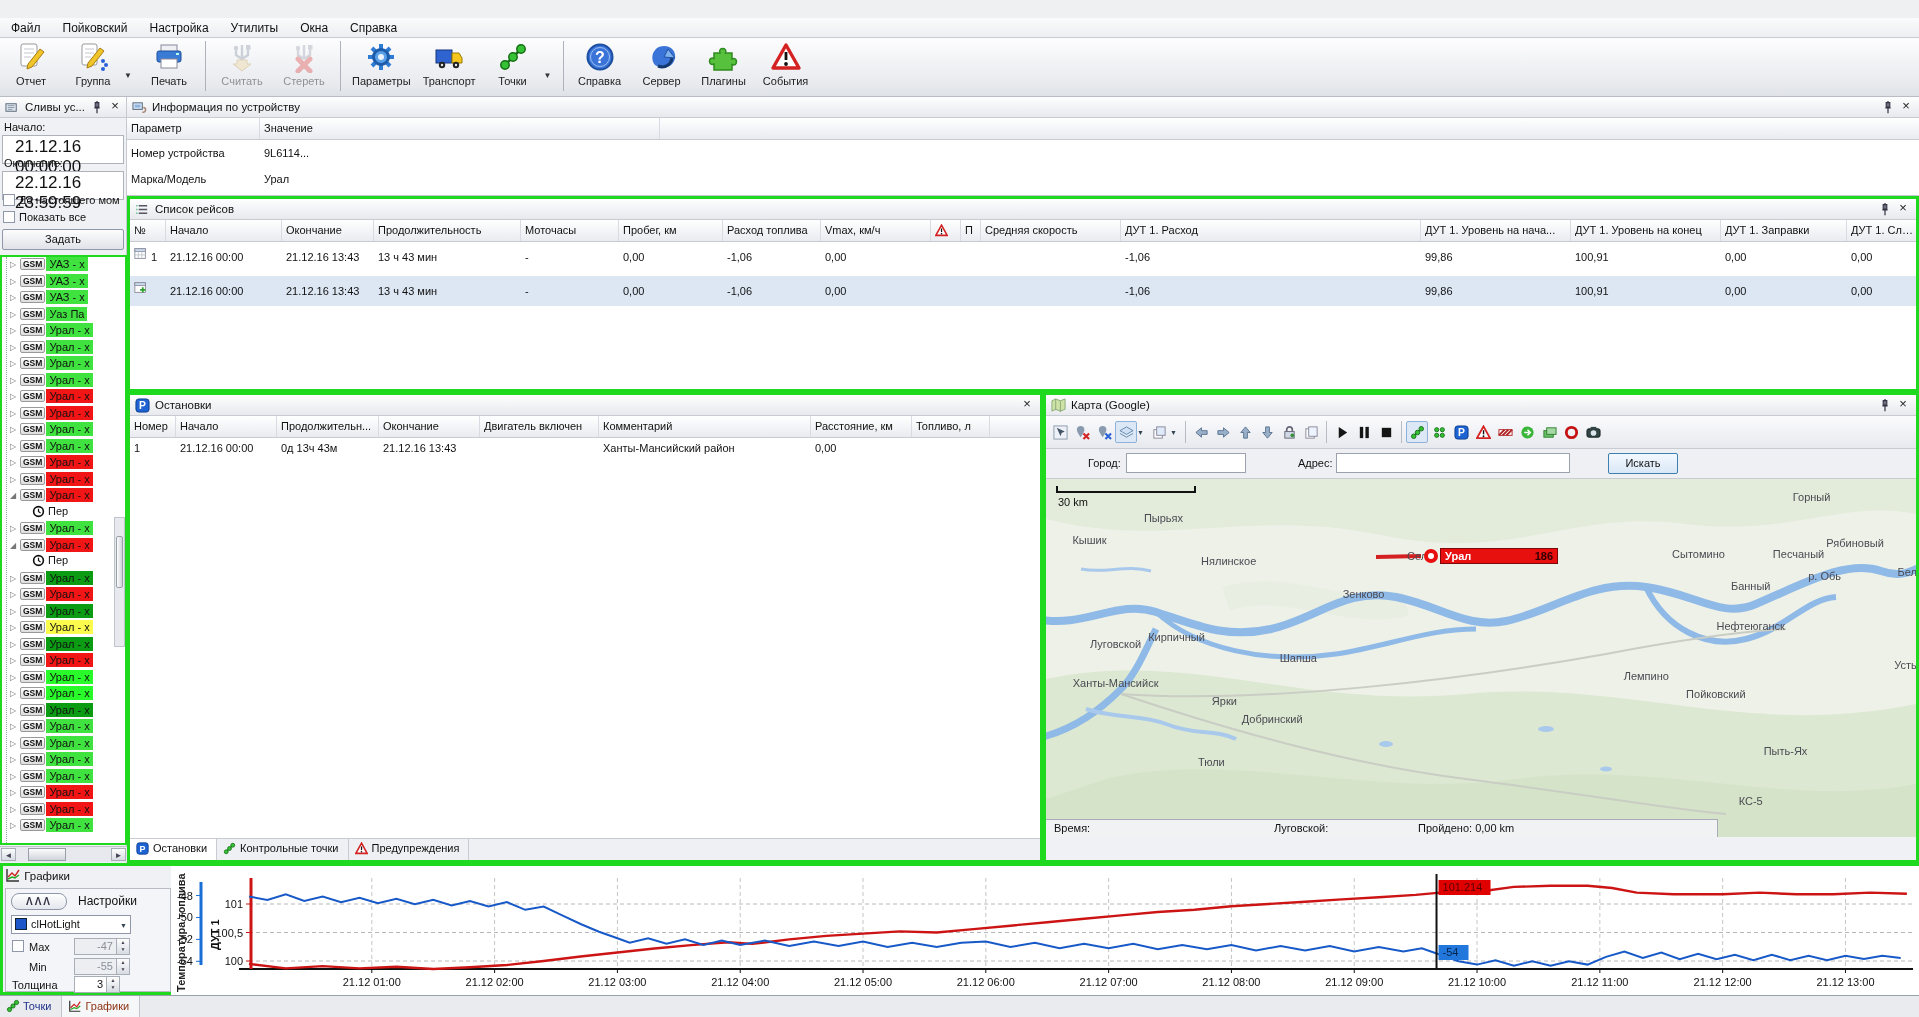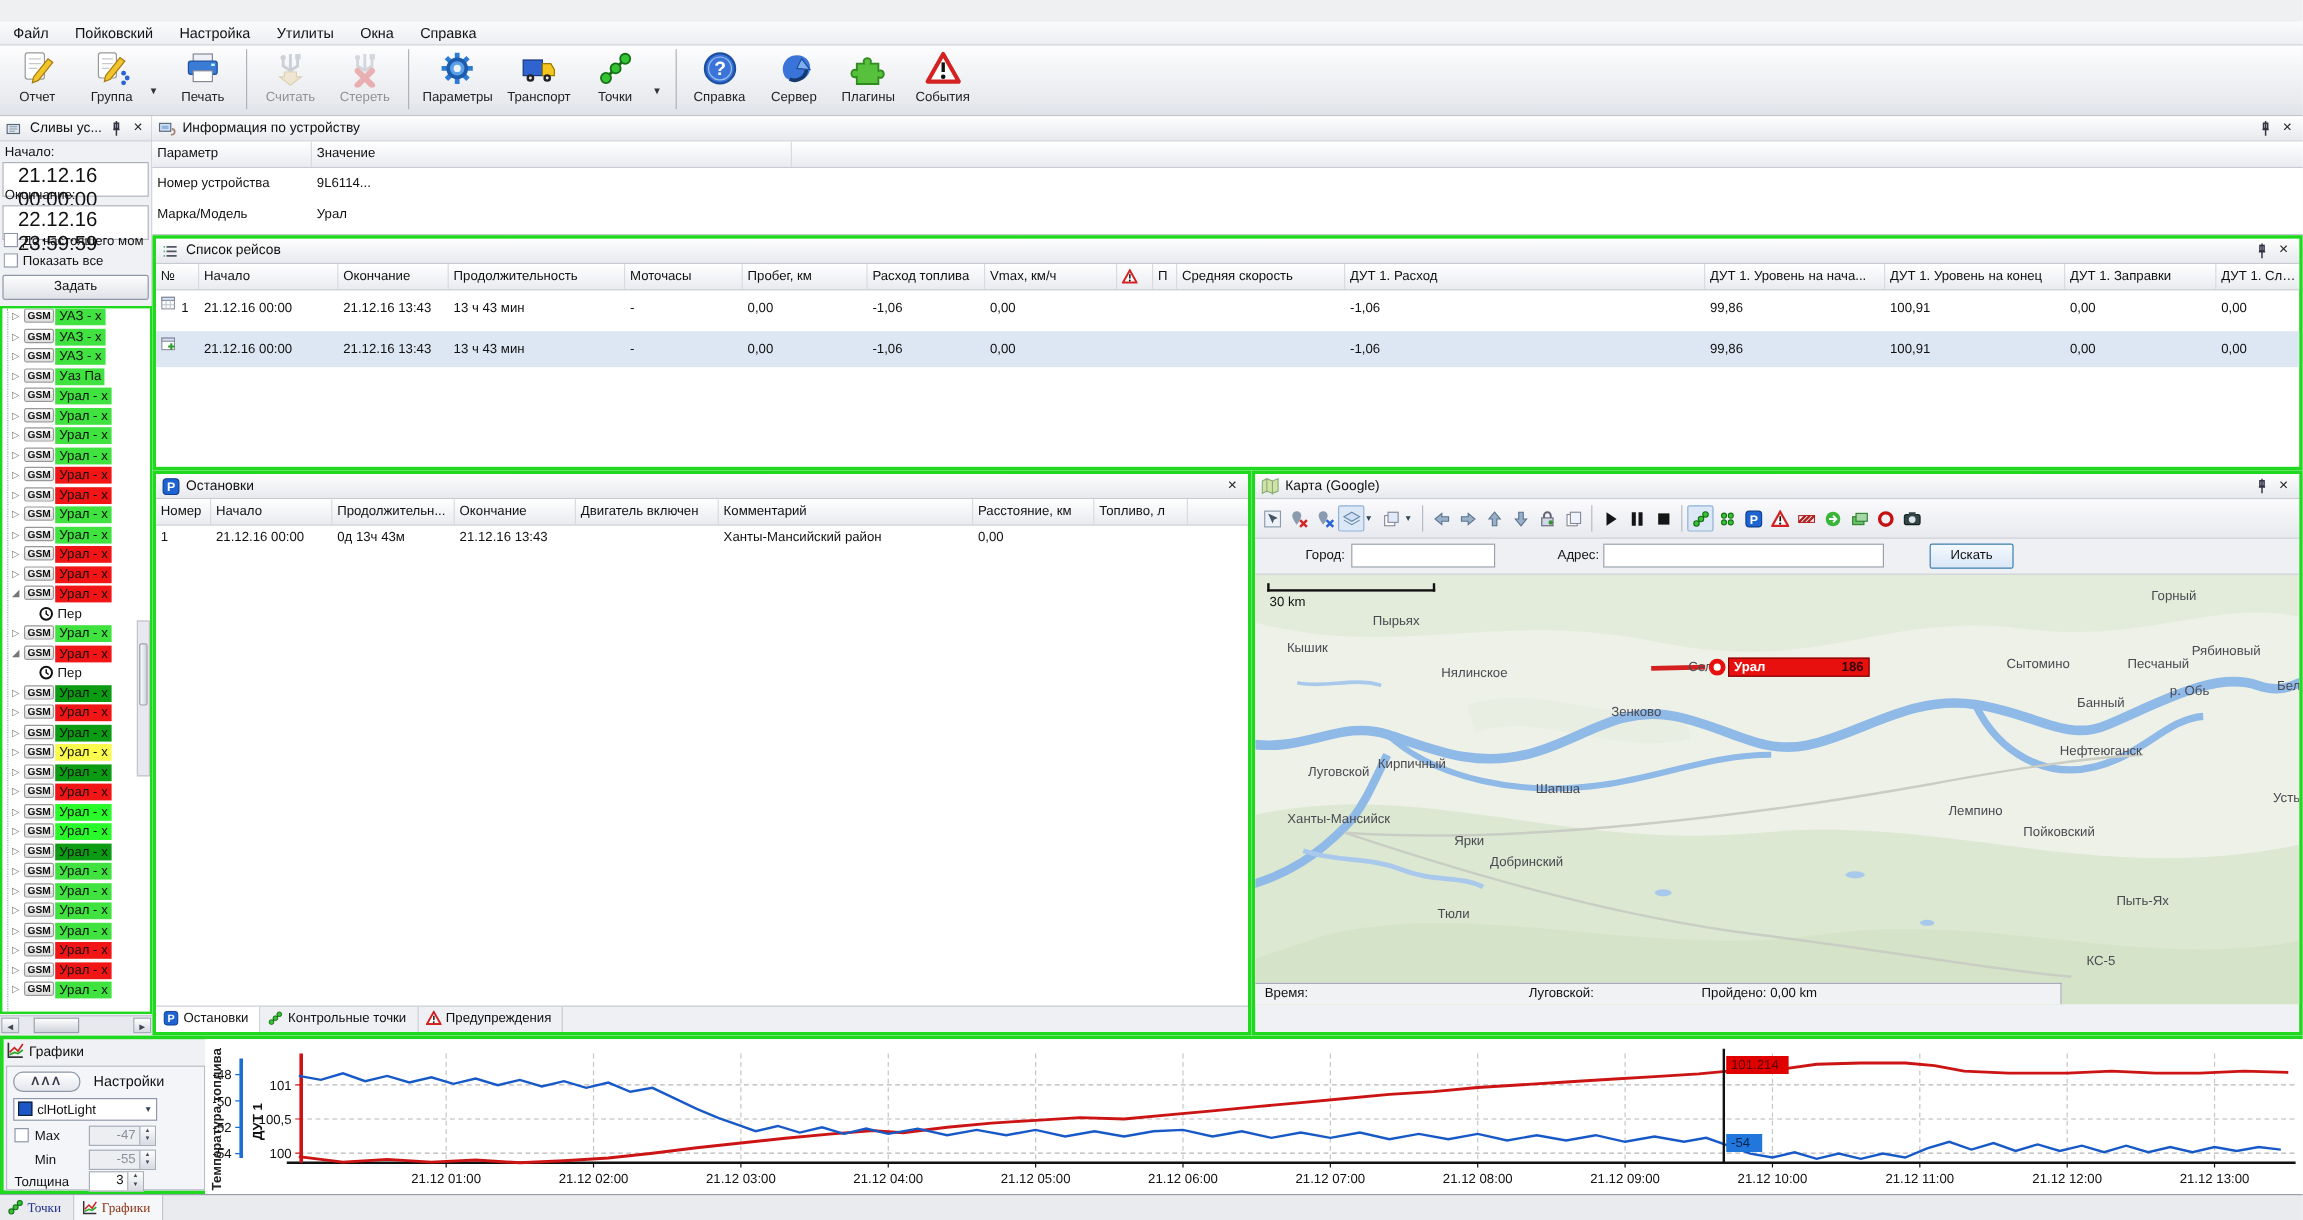--- a/index.html
+++ b/index.html
@@ -123,21 +123,21 @@
   #color-combo { position:absolute; left:5px; top:26px; width:120px; height:19px; background:#fff; border:1px solid #8e98a8; font-size:11px; line-height:17px; }
   #color-combo .sw { display:inline-block; width:12px; height:12px; background:#1d56c8; border:1px solid #123; margin:2px 4px 0 3px; vertical-align:-2px; }
   #color-combo .dd { position:absolute; right:3px; top:0; font-size:7px; line-height:19px; color:#345; }
   .spinbox { position:absolute; width:56px; height:17px; border:1px solid #a8aeb8; background:#eceef2; font-size:11px; text-align:right; padding:1px 16px 0 2px; color:#8a8f98; }
   .spinbox.en { background:#fff; color:#111; }
   .spinbox .ud { position:absolute; right:0; top:0; width:13px; height:15px; font-size:5px; line-height:7px; text-align:center; color:#445; background:linear-gradient(#fdfdfd,#d7dbe2); border-left:1px solid #a8aeb8; }
   .slbl { position:absolute; font-size:11px; }
   #chart-area { position:absolute; left:168px; top:0; width:1751px; height:132px; background:#fff; }
   .vaxis-lbl { position:absolute; font-size:11px; font-weight:bold; transform:rotate(-90deg); transform-origin:left top; white-space:nowrap; }
   
-  #bottombar { position:absolute; left:0; top:995px; width:1919px; height:22px; background:#e9ebef; border-top:1px solid #9aa0aa;font-family:Liberation Serif, serif; }
+  #bottombar { position:absolute; left:0; top:995px; width:1919px; height:22px; background:#e9ebef; border-top:1px solid #9aa0aa; }
   .btab { display:inline-block; height:21px; padding:3px 10px 0 6px; border-right:1px solid #c0c4cc; font-size:11px; }
   .btab svg { vertical-align:-3px; margin-right:3px; }
   .btab.points-tab { color:#22338c; background:#e9ebef; }
   .btab.charts-tab { color:#8c3312; background:#f6f7f9; }
 </style>
 </head>
 <body>
 
 <div id="app">
 

